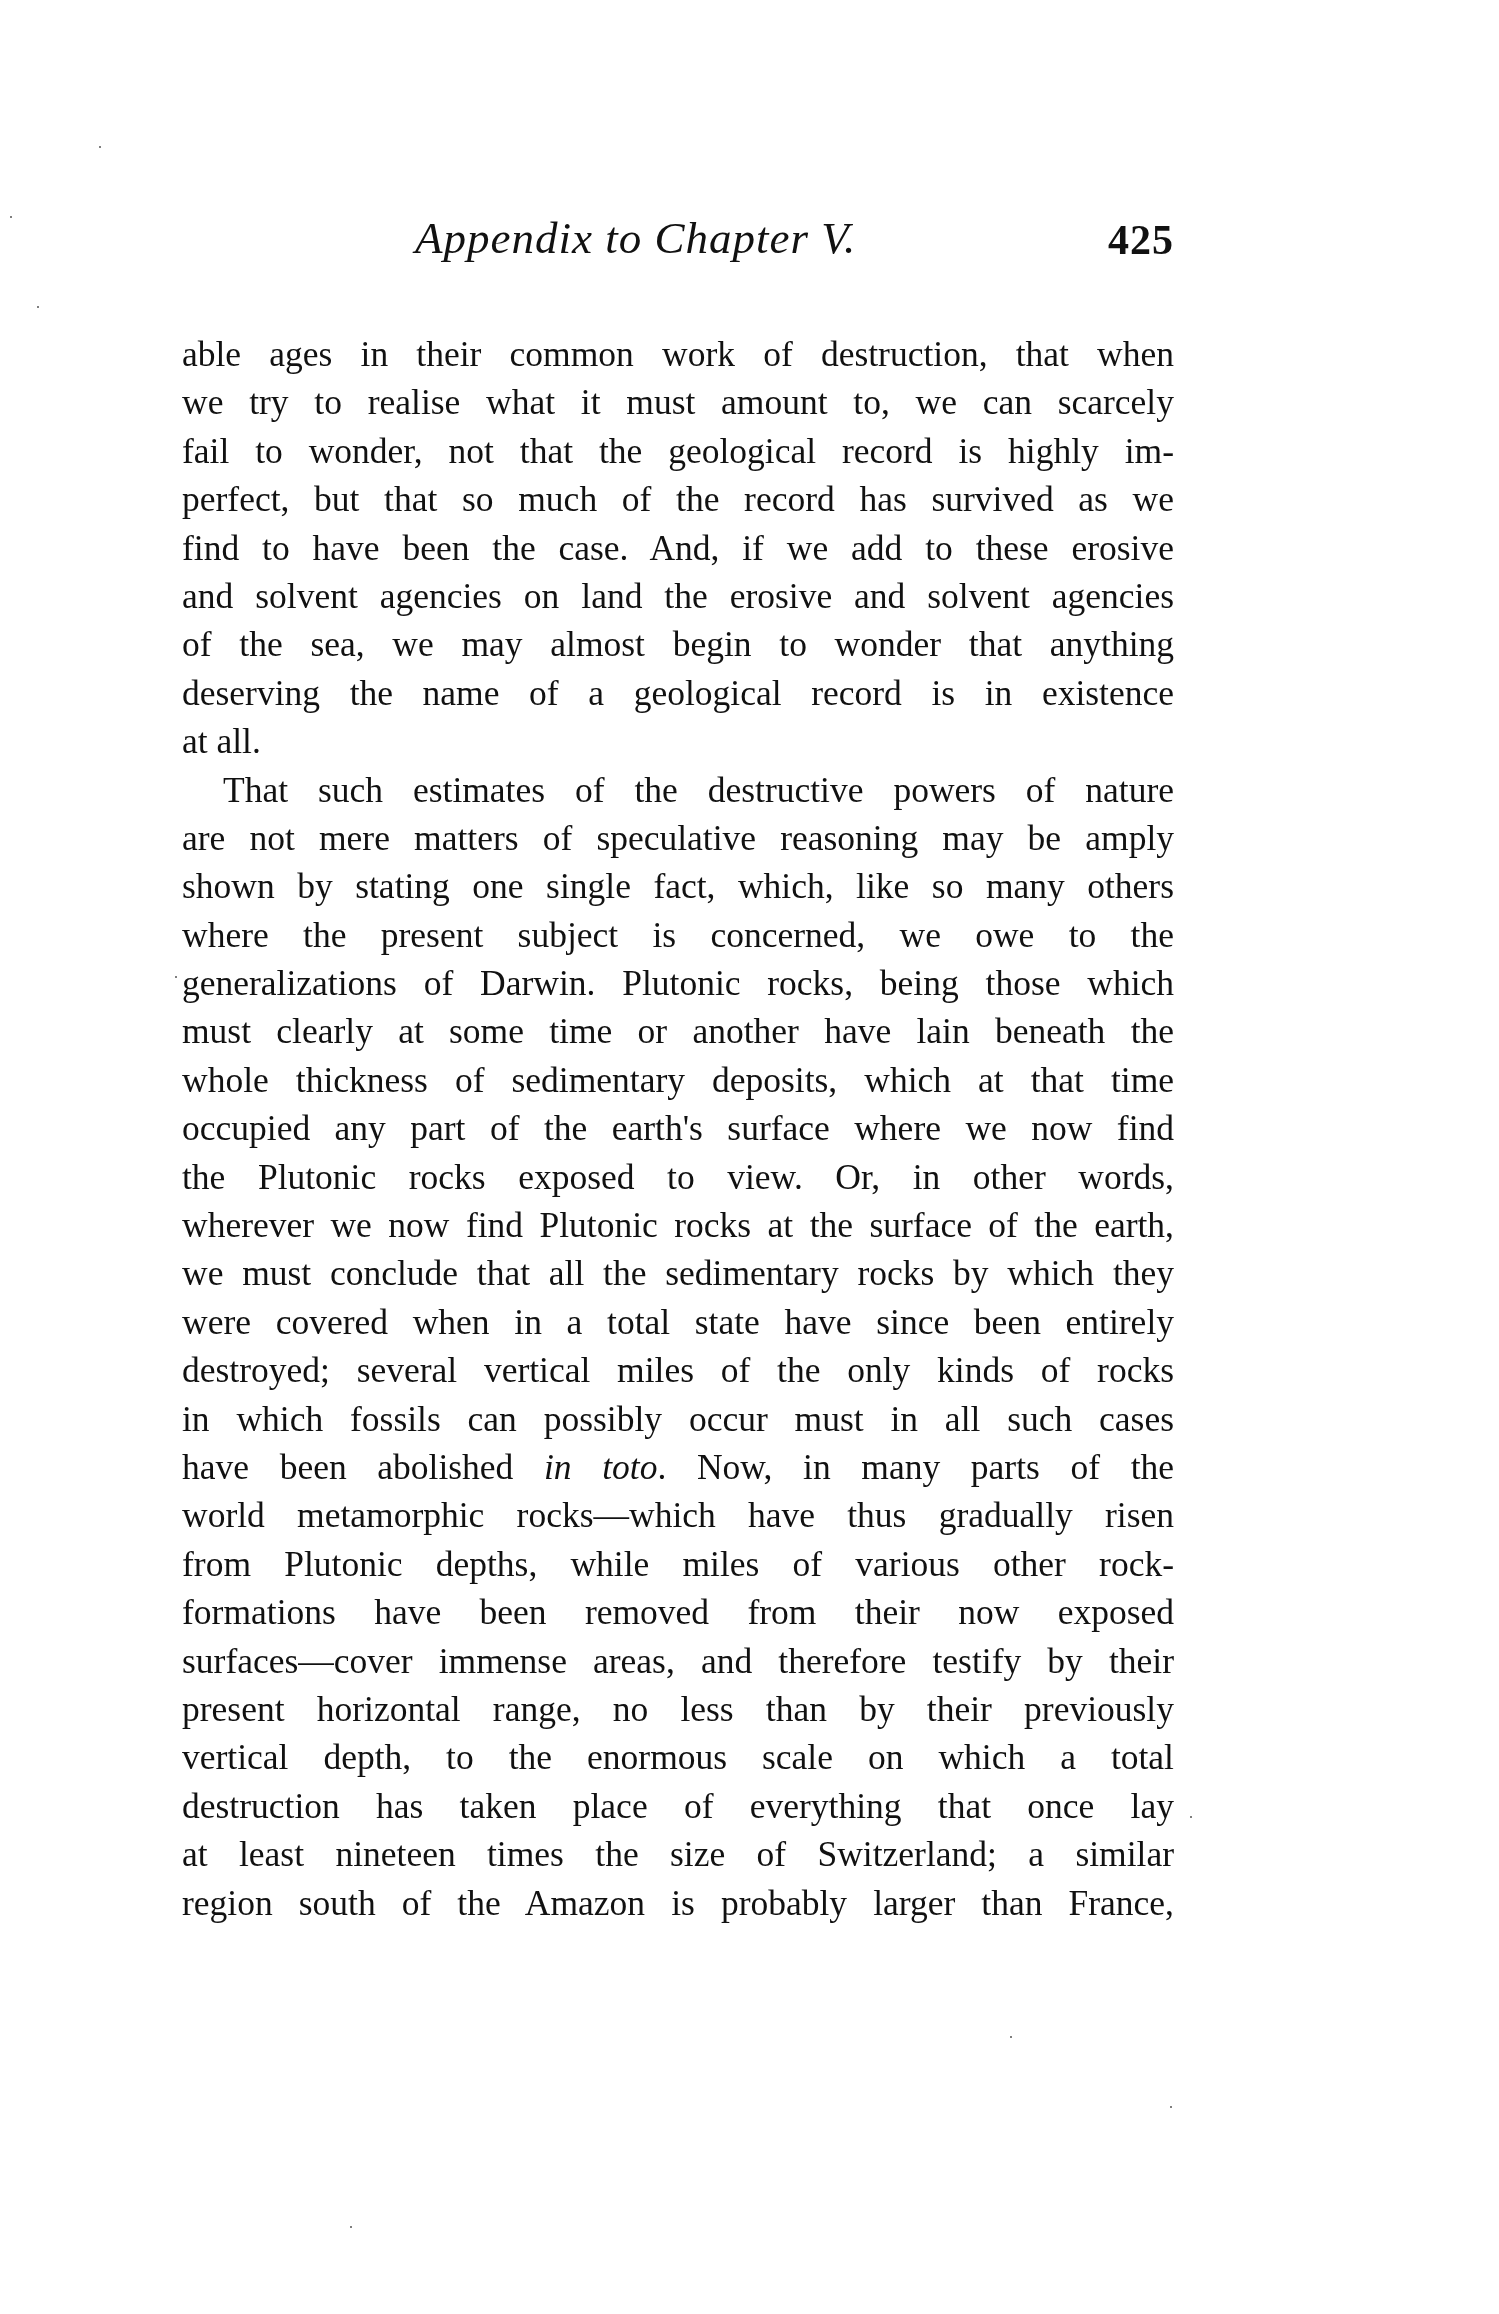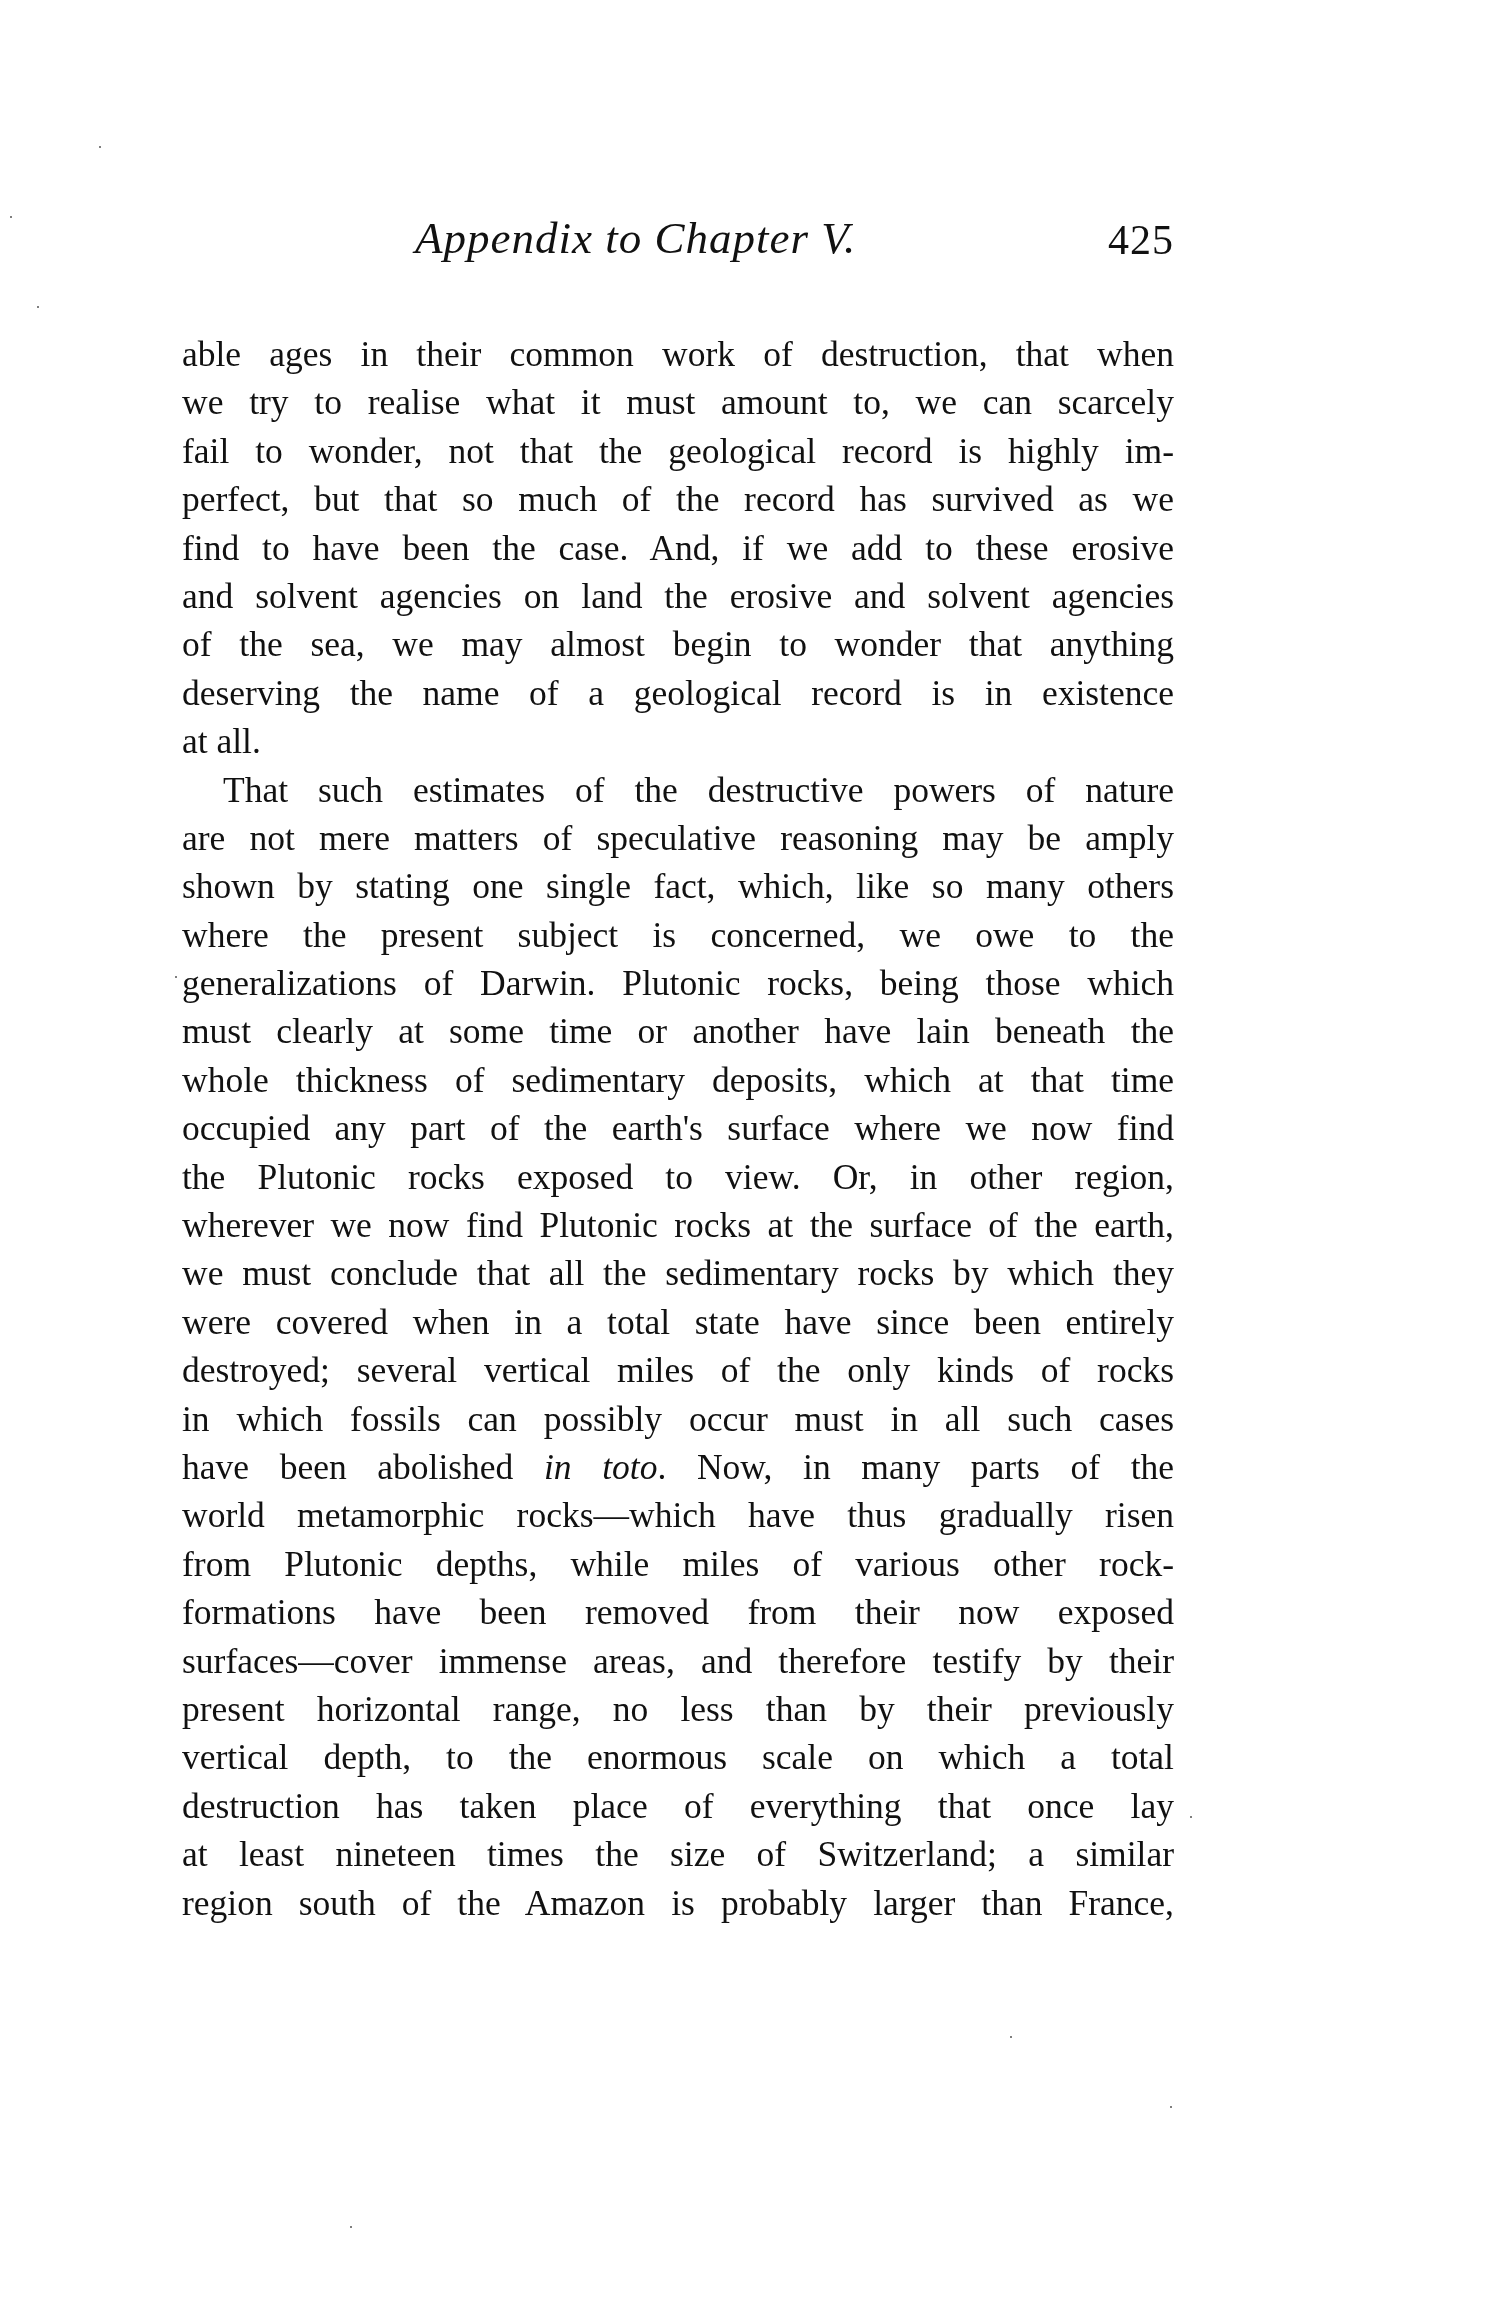--- a/index.html
+++ b/index.html
@@ -35,21 +35,21 @@
     font-style: italic;
     font-size: 45px;
     letter-spacing: 1px;
     white-space: nowrap;
   }
   .page-number {
     position: absolute;
     right: 0;
     top: 4px;
     font-size: 42px;
-    font-weight: normal;
+    font-weight: bold;
     letter-spacing: 1px;
   }
   .body-text {
     position: absolute;
     left: 182px;
     top: 294px;
     width: 992px;
     font-size: 35.5px;
     line-height: 48.4px;
     margin-top: 20px;
@@ -98,21 +98,21 @@
     <span class="line last">at all.</span>
 
     <span class="line indent">That such estimates of the destructive powers of nature</span>
     <span class="line">are not mere matters of speculative reasoning may be amply</span>
     <span class="line">shown by stating one single fact, which, like so many others</span>
     <span class="line">where the present subject is concerned, we owe to the</span>
     <span class="line">generalizations of Darwin.  Plutonic rocks, being those which</span>
     <span class="line">must clearly at some time or another have lain beneath the</span>
     <span class="line">whole thickness of sedimentary deposits, which at that time</span>
     <span class="line">occupied any part of the earth's surface where we now find</span>
-    <span class="line">the Plutonic rocks exposed to view.  Or, in other region,</span>
+    <span class="line">the Plutonic rocks exposed to view.  Or, in other words,</span>
     <span class="line">wherever we now find Plutonic rocks at the surface of the earth,</span>
     <span class="line">we must conclude that all the sedimentary rocks by which they</span>
     <span class="line">were covered when in a total state have since been entirely</span>
     <span class="line">destroyed; several vertical miles of the only kinds of rocks</span>
     <span class="line">in which fossils can possibly occur must in all such cases</span>
     <span class="line"><span>have been abolished</span> <span class="ital">in toto</span><span>.  Now, in many parts of the</span></span>
     <span class="line">world metamorphic rocks—which have thus gradually risen</span>
     <span class="line">from Plutonic depths, while miles of various other rock-</span>
     <span class="line">formations have been removed from their now exposed</span>
     <span class="line">surfaces—cover immense areas, and therefore testify by their</span>

